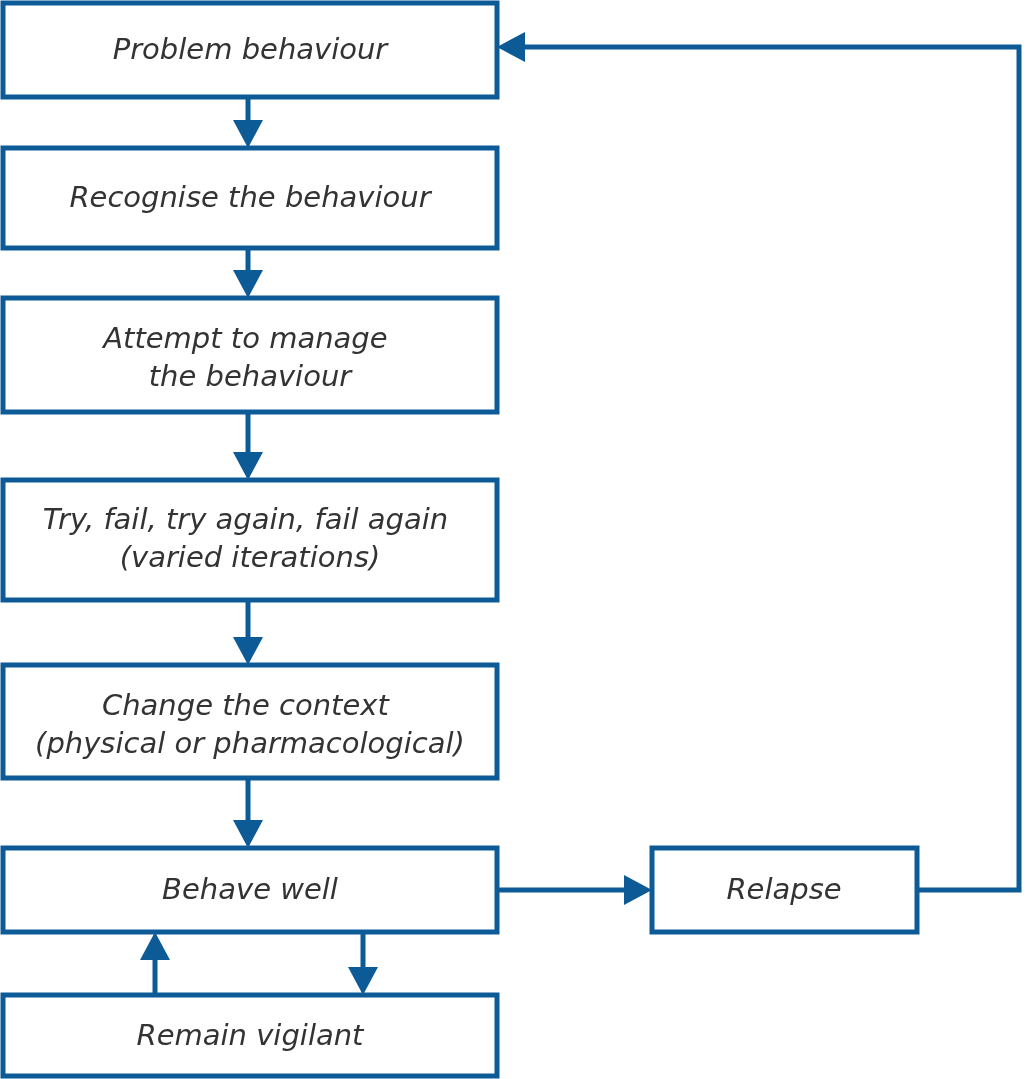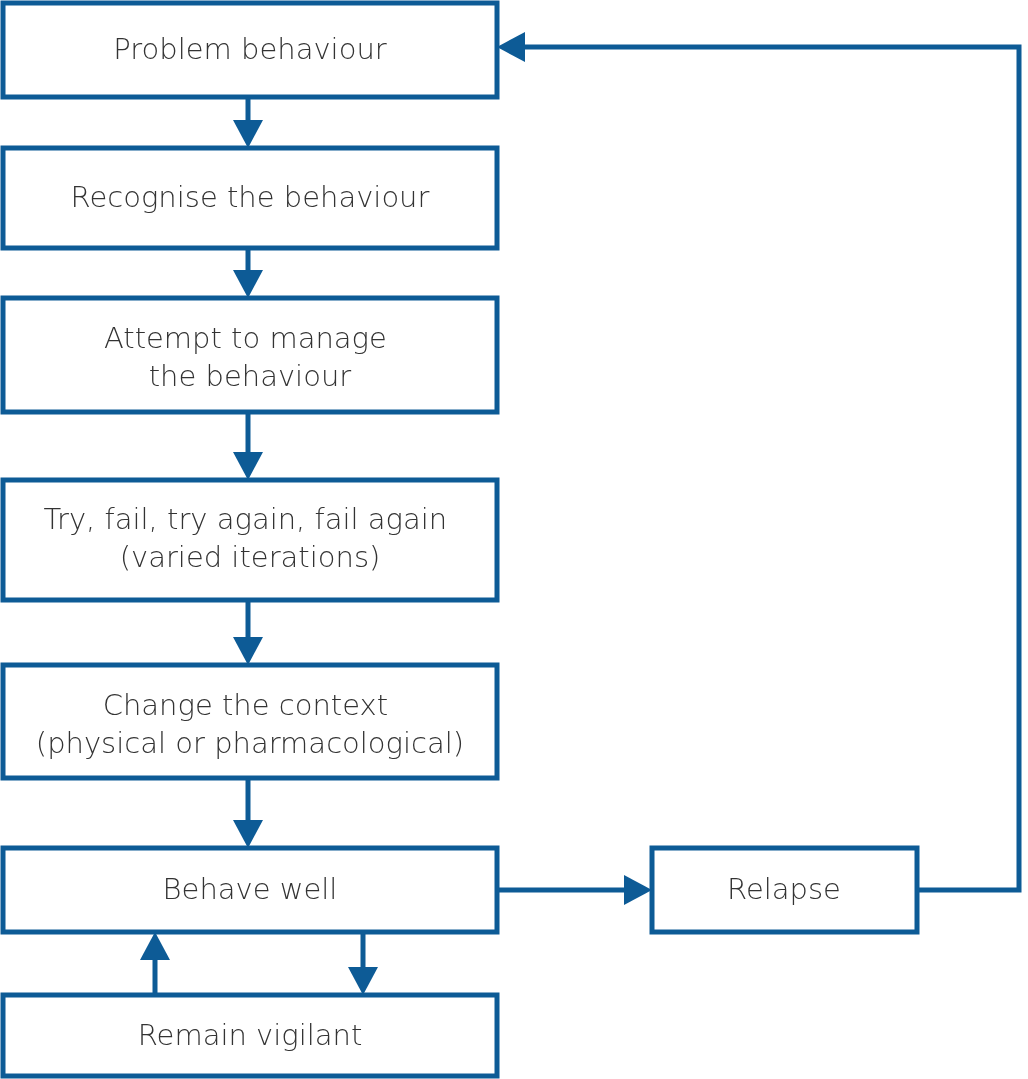--- a/index.html
+++ b/index.html
@@ -10,20 +10,21 @@
   body {
     width: 1028px;
     height: 1079px;
     font-family: "DejaVu Sans", "Liberation Sans", sans-serif;
     overflow: hidden;
   }
   #flowchart-root {
     position: relative;
     width: 912px;
     height: 1079px;
+    font-style: italic;
   }
   svg.flow-canvas {
     display: block;
     width: 1028px;
     height: 1079px;
   }
   .node-rect {
     fill: #ffffff;
     stroke: #0d5b96;
     stroke-width: 5;

